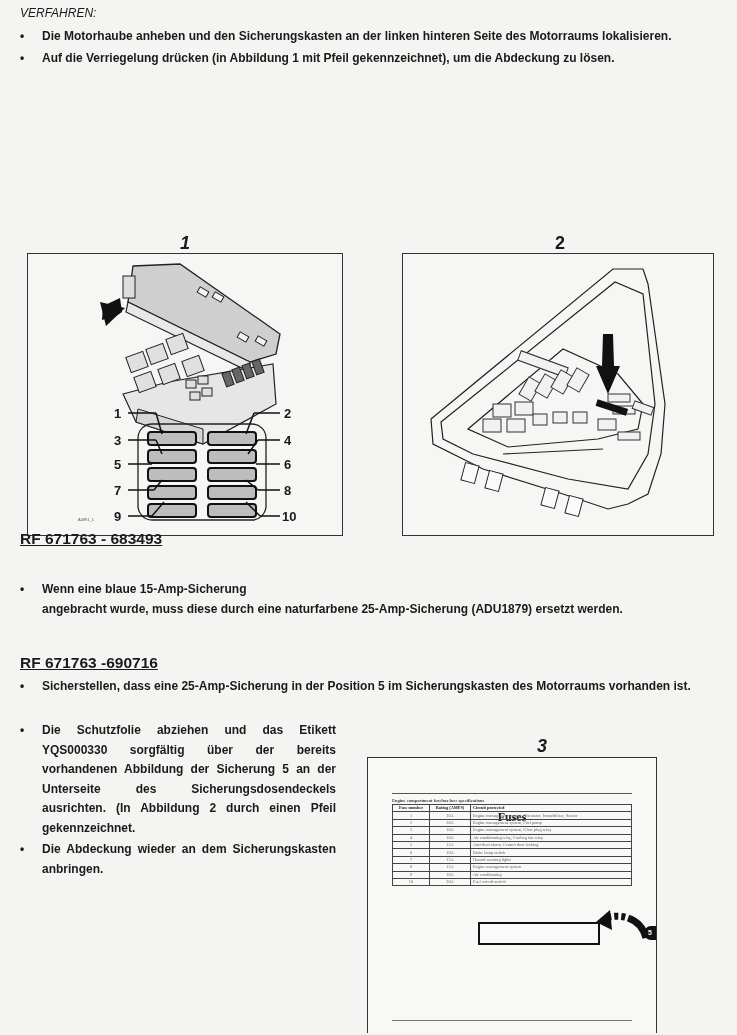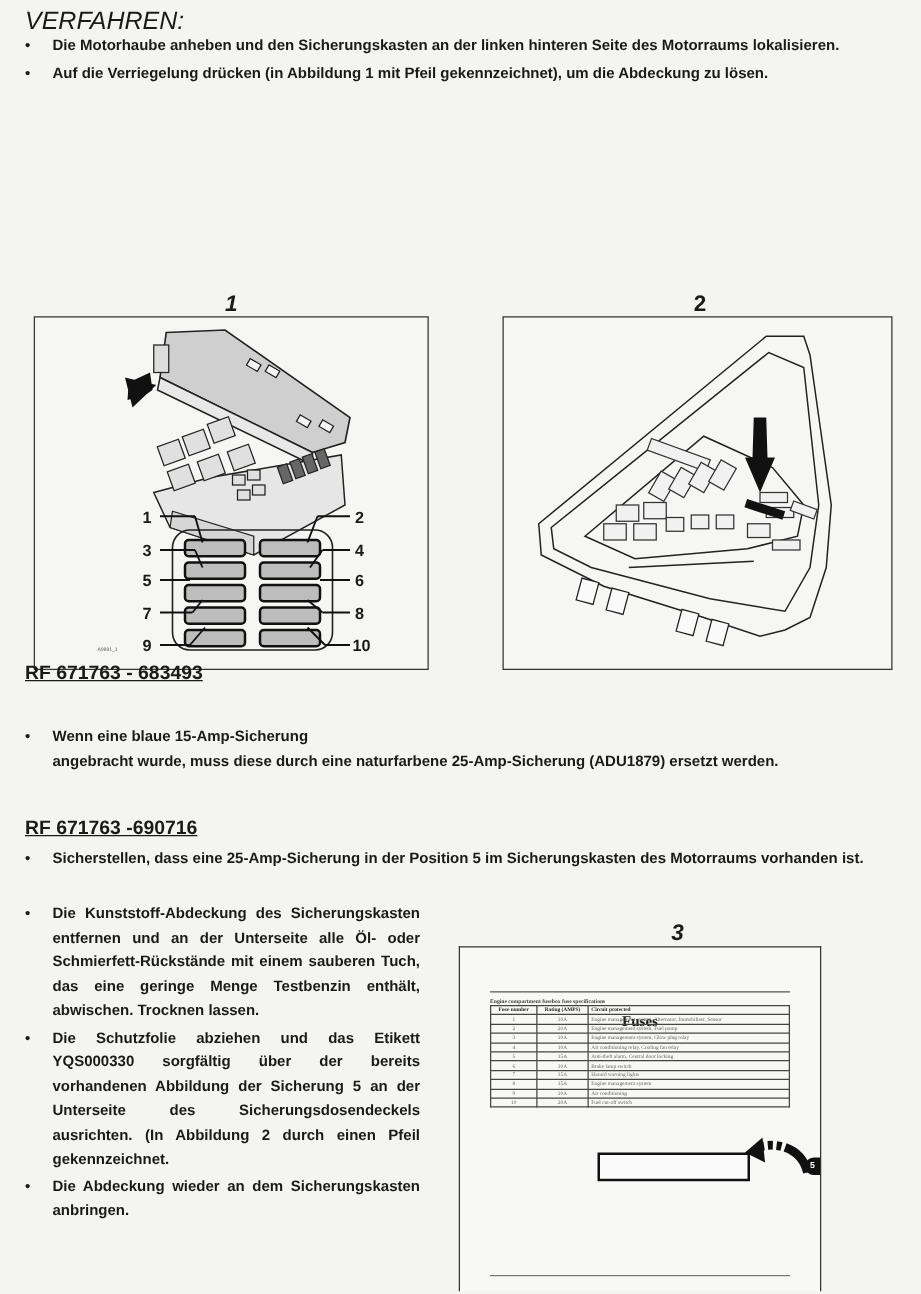--- a/index.html
+++ b/index.html
@@ -5,21 +5,21 @@
   html, body { margin: 0; padding: 0; }
   body {
     width: 737px; height: 1035px; overflow: hidden;
     background: #f4f4f2;
     font-family: "Liberation Sans", sans-serif;
     color: #1a1a1a;
     position: relative;
   }
   .abs { position: absolute; }
   .heading-italic {
-    left: 20px; top: 6px; font-size: 20px; font-style: italic; font-weight: normal;
+    left: 20px; top: 6px; font-size: 12px; font-style: italic; font-weight: normal;
   }
   ul.bullets { list-style: none; margin: 0; padding: 0; }
   ul.bullets li {
     position: relative; padding-left: 22px;
     font-size: 12px; font-weight: bold; line-height: 19.5px;
     text-align: justify; margin-bottom: 2px;
   }
   ul.bullets li::before {
     content: "•"; position: absolute; left: 0; top: 0; font-weight: bold;
   }
@@ -177,21 +177,20 @@
   <li style="white-space:pre-line;">Wenn eine blaue 15-Amp-Sicherung
 angebracht wurde, muss diese durch eine naturfarbene 25-Amp-Sicherung (ADU1879) ersetzt werden.</li>
 </ul>
 
 <div class="abs rf-title" style="left:20px; top:654px;">RF 671763 -690716</div>
 <ul class="abs bullets section-rf2">
   <li>Sicherstellen, dass eine 25-Amp-Sicherung in der Position 5 im Sicherungskasten des Motorraums vorhanden ist.</li>
 </ul>
 
 <ul class="abs bullets section-left">
-  <li>Die Kunststoff-Abdeckung des Sicherungskasten entfernen und an der Unterseite alle Öl- oder Schmierfett-Rückstände mit einem sauberen Tuch, das eine geringe Menge Testbenzin enthält, abwischen. Trocknen lassen.</li>
   <li>Die Schutzfolie abziehen und das Etikett YQS000330 sorgfältig über der bereits vorhandenen Abbildung der Sicherung 5 an der Unterseite des Sicherungsdosendeckels ausrichten. (In Abbildung 2 durch einen Pfeil gekennzeichnet.</li>
   <li>Die Abdeckung wieder an dem Sicherungskasten anbringen.</li>
 </ul>
 
 <div class="abs fig-label" style="left:527px; top:736px; font-style:italic;">3</div>
 <div class="abs" style="left:367px; top:757px; width:288px; height:275px; border-left:1.3px solid #333; border-right:1.3px solid #333; border-top:1.3px solid #333; background:#f8f8f6;">
   <div class="abs fuse-doc-title" style="left:0; top:20px; width:288px;margin-top:32px;">Fuses</div>
   <div class="abs" style="left:24px; top:35px; width:240px; border-top:1px solid #555;"></div>
   <div class="abs" style="left:24px; top:40px; font-family:'Liberation Serif',serif; font-size:4.5px; font-weight:bold; color:#444;">Engine compartment fusebox fuse specifications</div>
   <table class="abs fuses" style="left:24px; top:46px; width:240px;">

